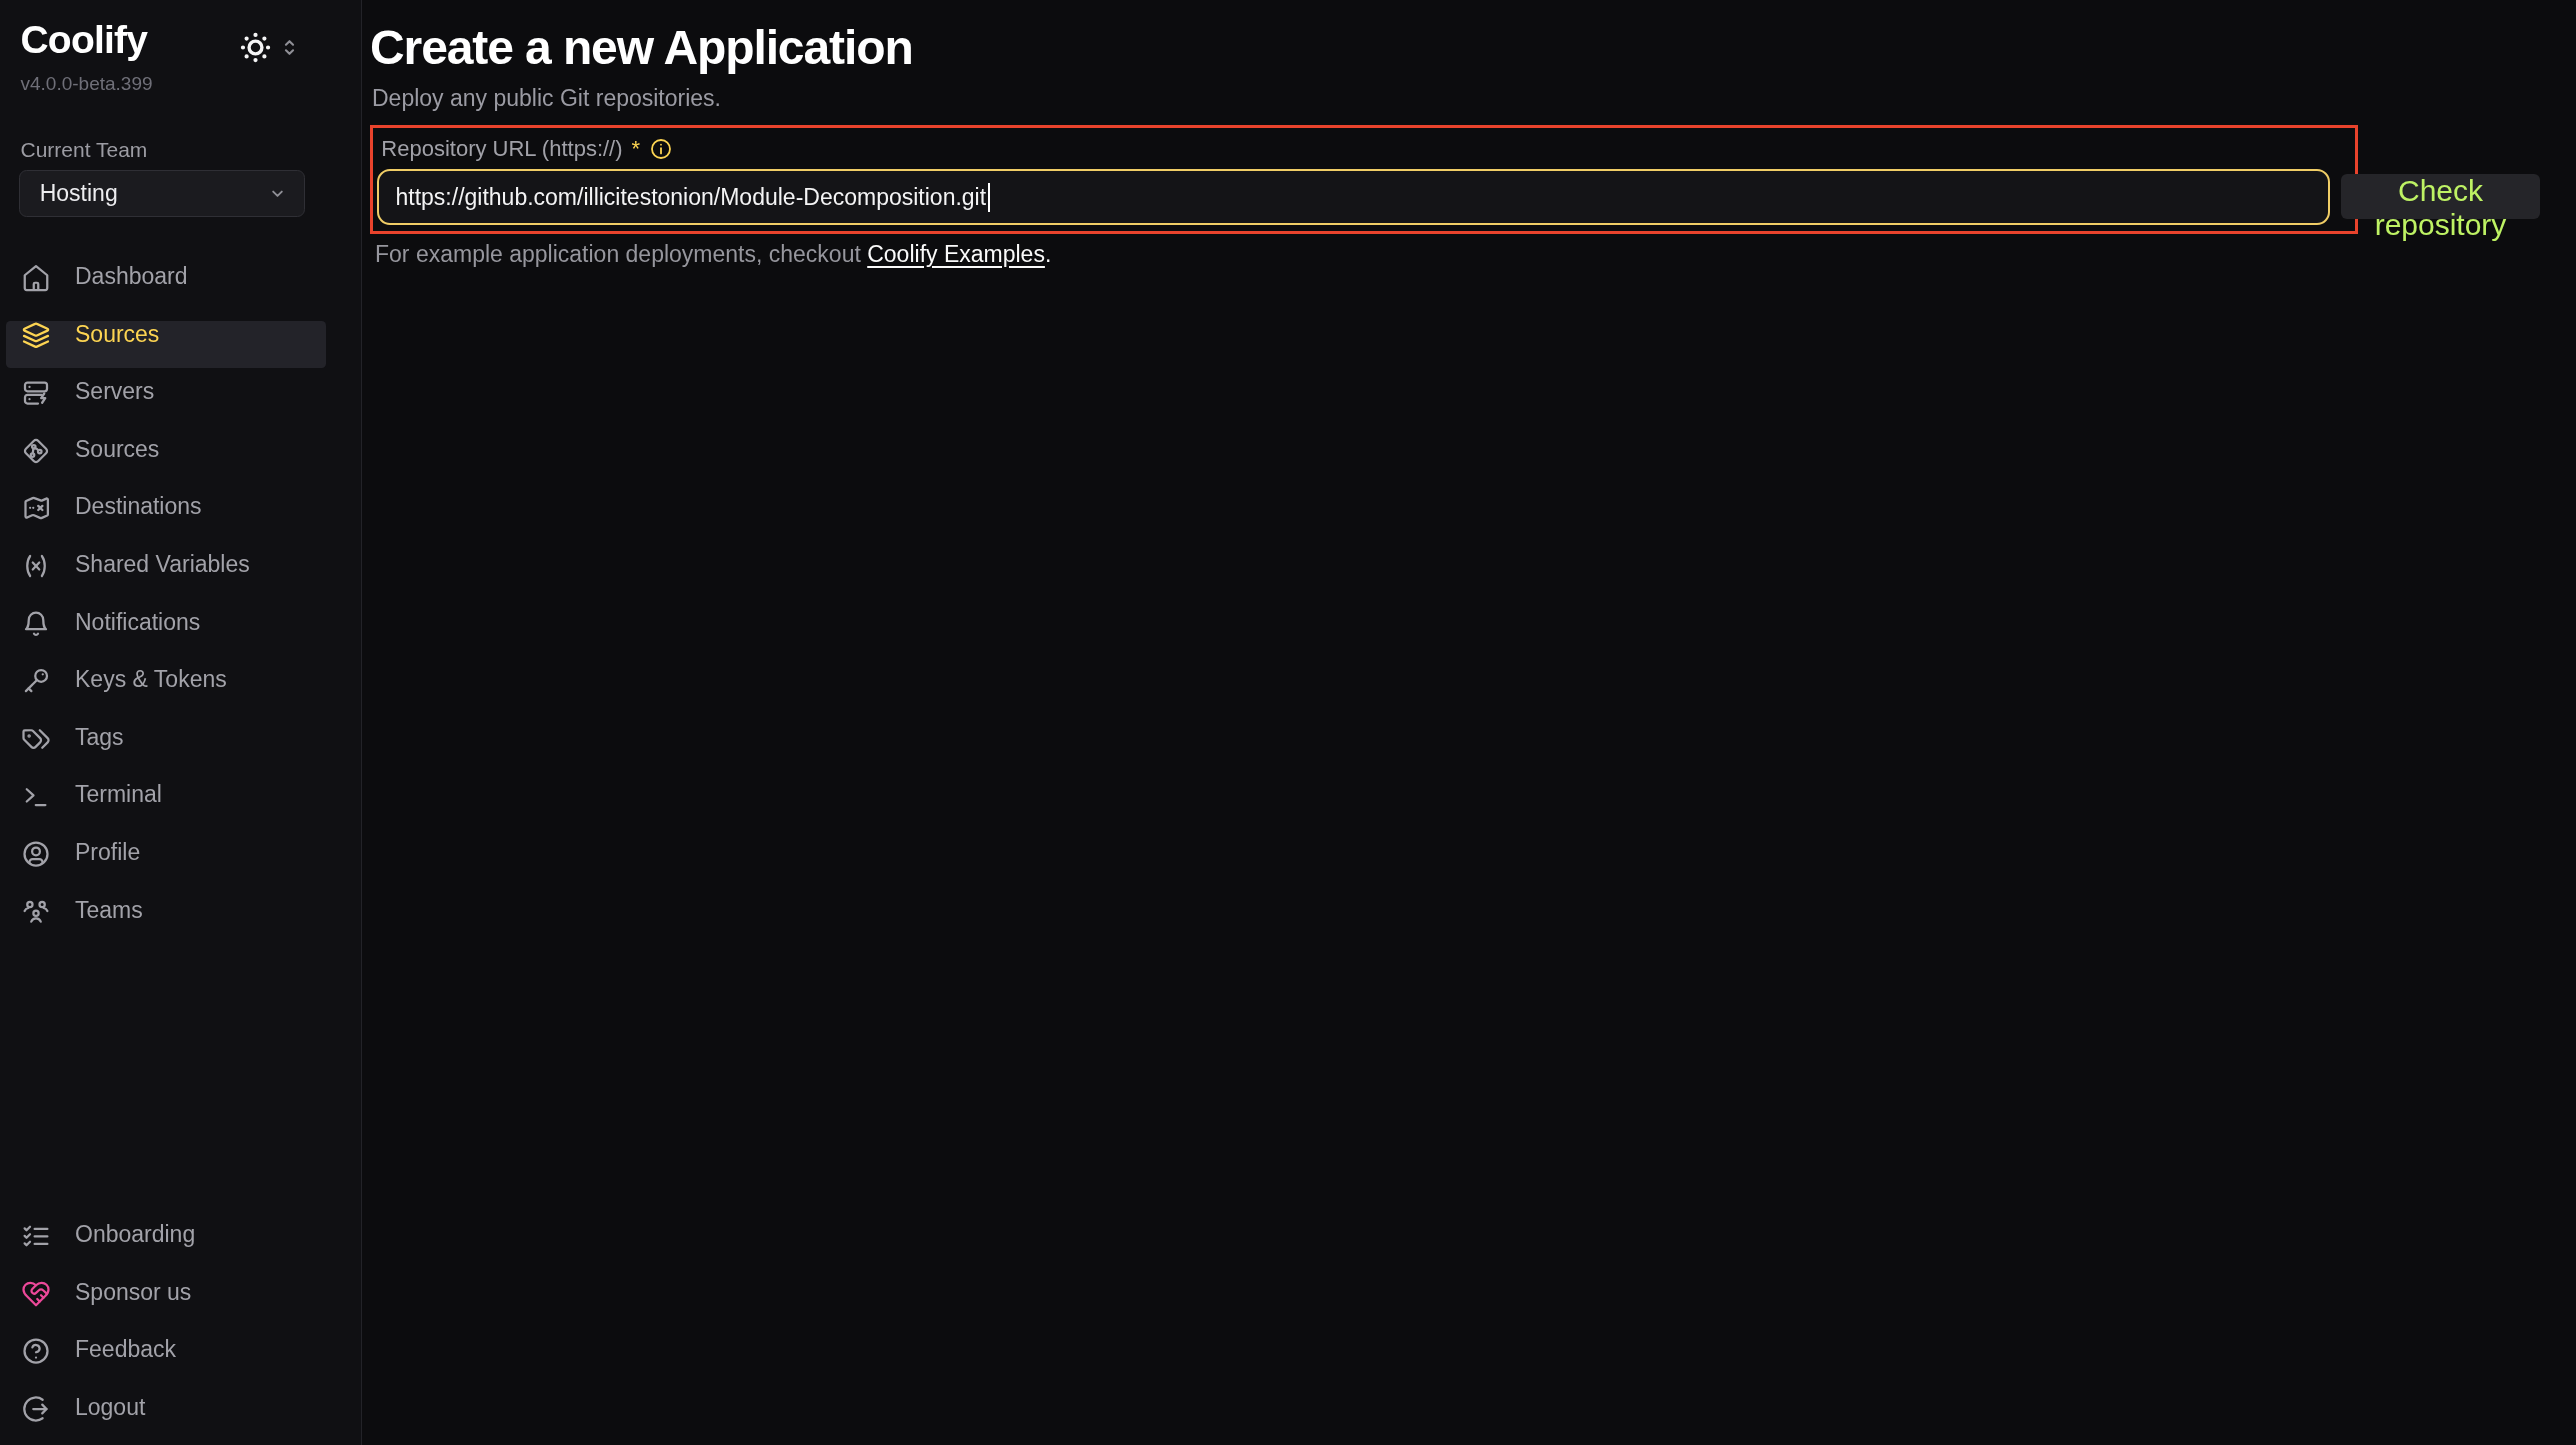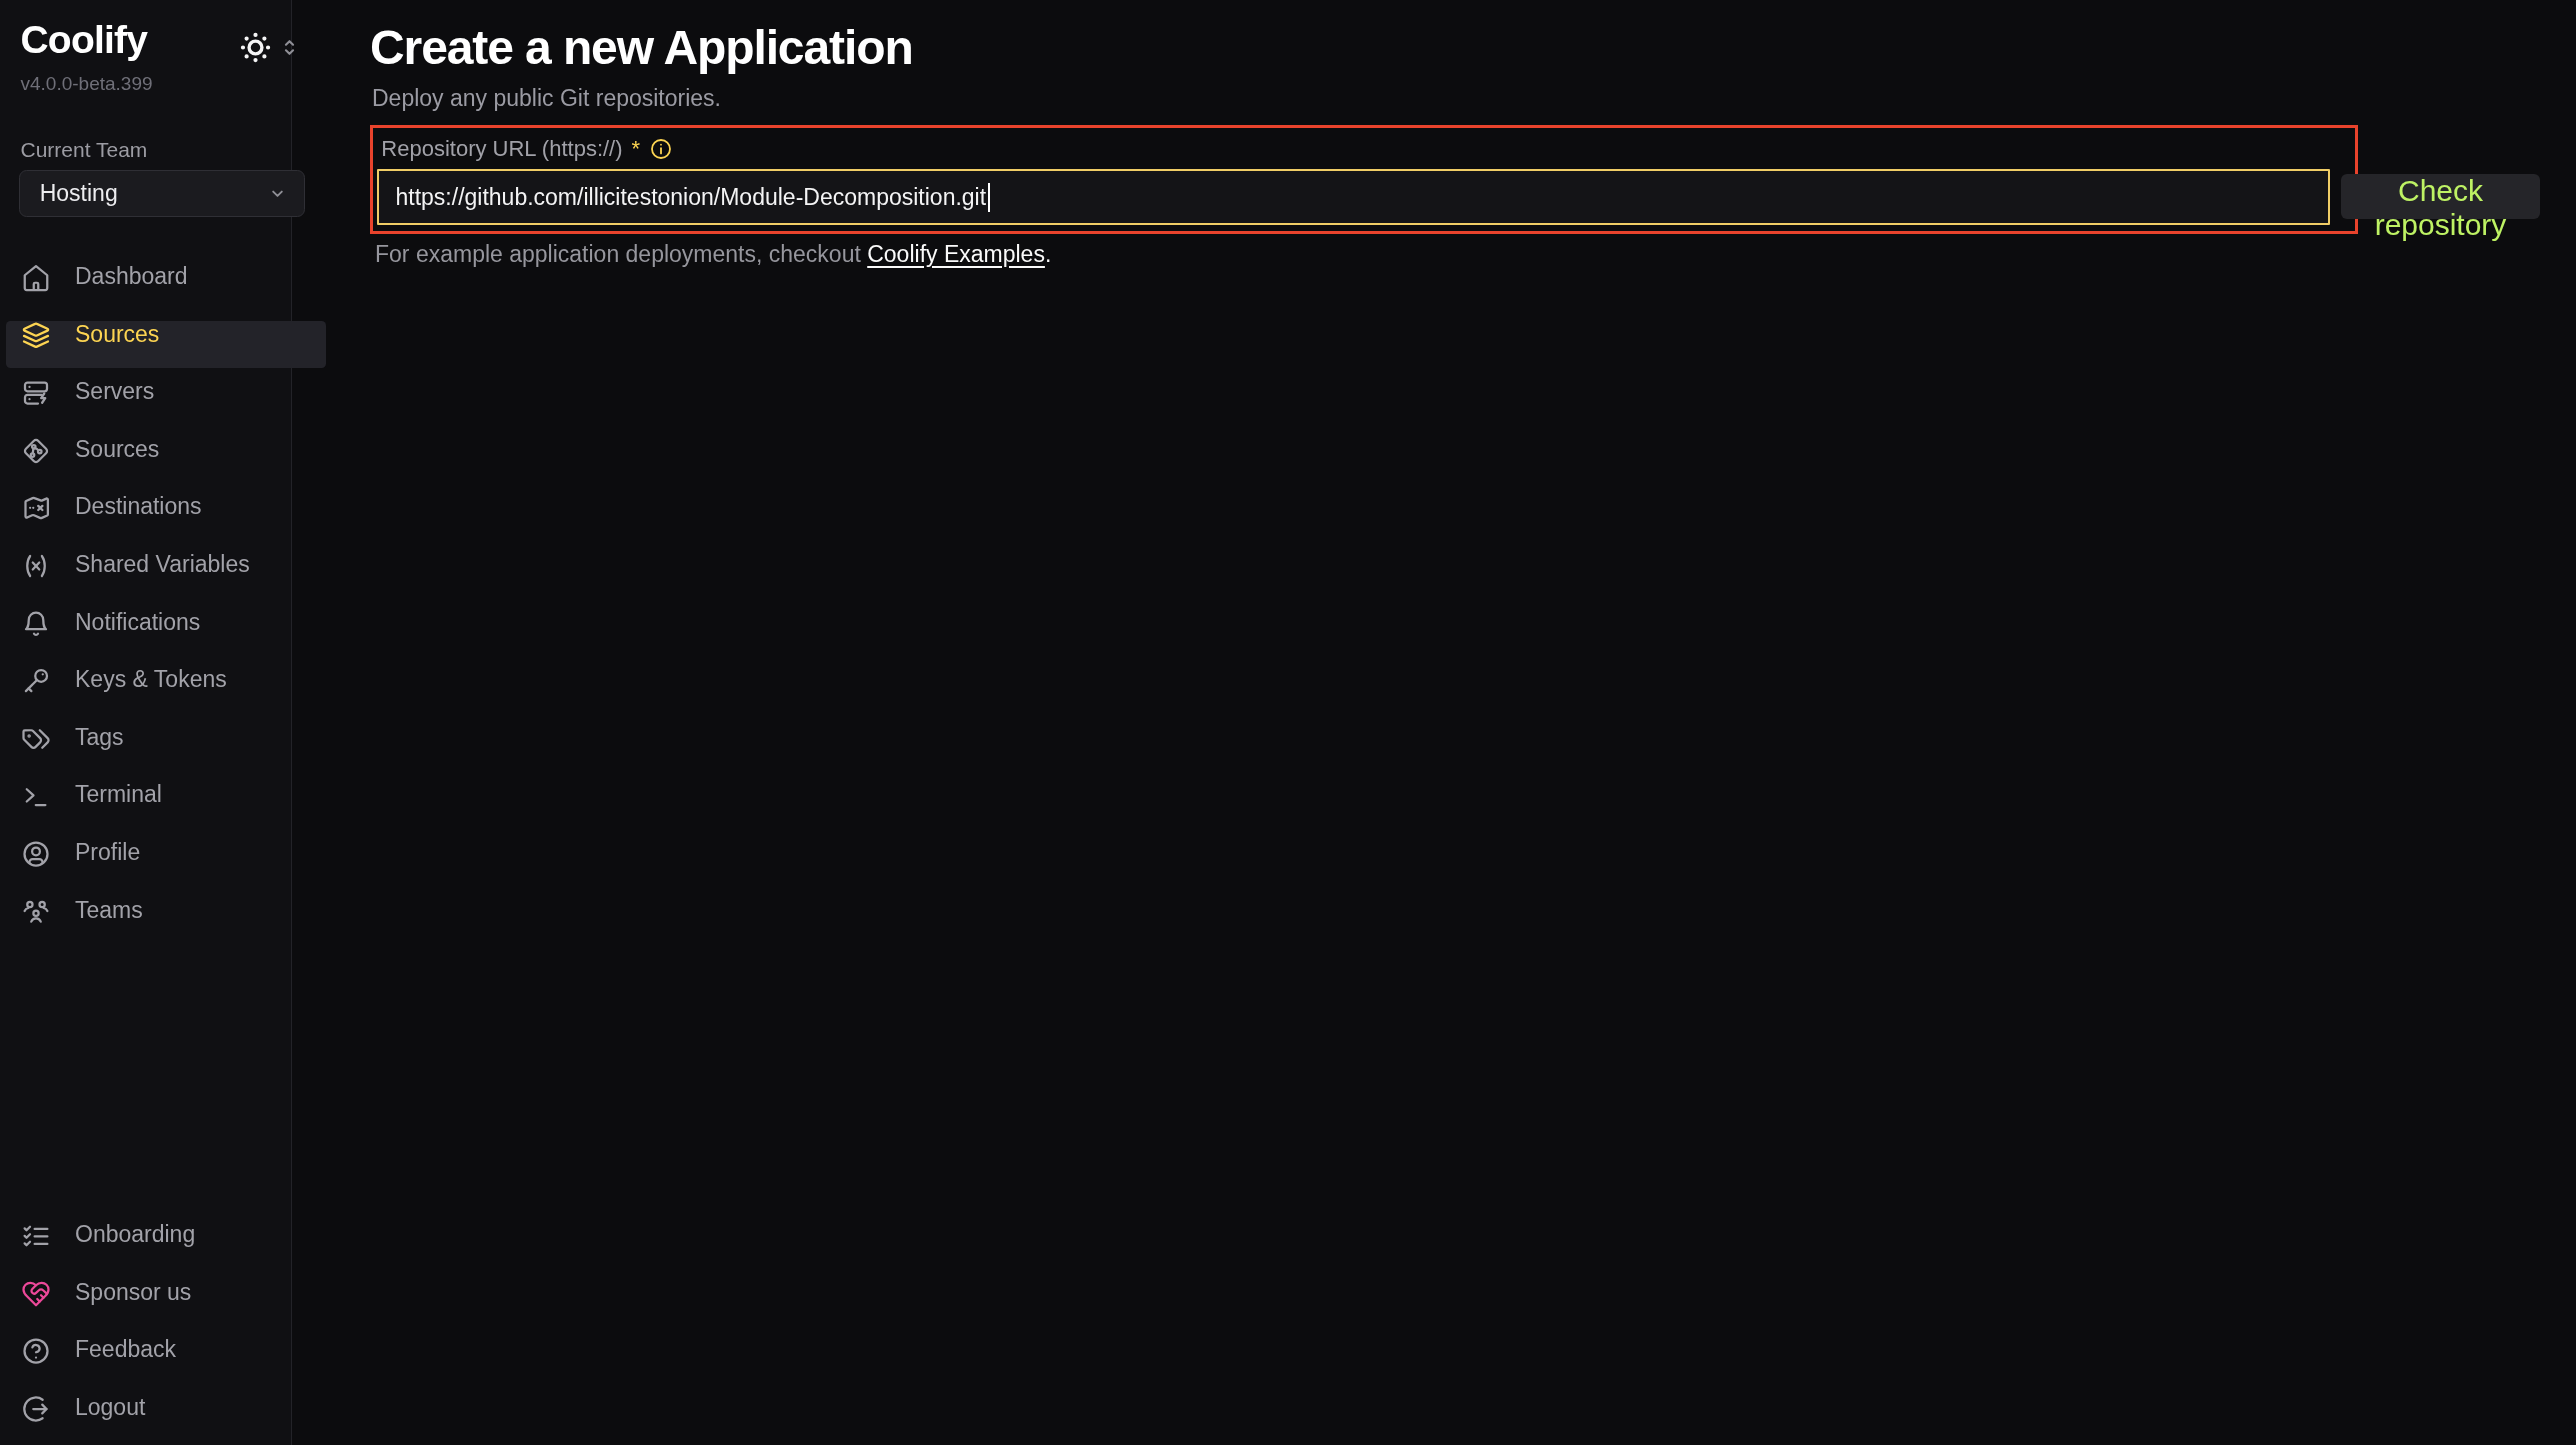--- a/index.html
+++ b/index.html
@@ -1,21 +1,21 @@
 <!DOCTYPE html>
 <html style="font-size:12px"><head>
 <meta charset="utf-8">
 <style>
   * { margin:0; padding:0; box-sizing:border-box; }
   html,body { background:#0c0c0e; }
   body { font-family:"Liberation Sans", sans-serif; -webkit-font-smoothing:antialiased; }
   .screen { position:relative; width:2576px; height:1446px; background:#0c0c0e; overflow:hidden; }
 
   
-  .sidebar { position:absolute; left:0; top:0; width:292px; height:1446px;
+  .sidebar { position:absolute; left:0; top:0; width:362px; height:1446px;
              background:#101013; border-right:1.5px solid #232328; }
   .logo { position:absolute; left:20.5px; top:18px; font-size:39px; font-weight:800;
           letter-spacing:-0.8px; color:#ffffff; cursor:pointer; }
   .hdr-icon { position:absolute; color:#f4f4f5; cursor:pointer; }
   .sun-icon { left:238px; top:30px; width:35px; height:35px; }
   .updown-icon { left:277px; top:35px; width:25px; height:25px; color:#8f8f96; }
   .version { position:absolute; left:20.5px; top:73px; font-size:19px; color:#6f6f78; }
   .team-label { position:absolute; left:20.5px; top:138px; font-size:21px; color:#9c9ca3; }
   .team-select { position:absolute; left:19px; top:170px; width:286px; height:47px;
                  background:#1b1b1f; border:1.5px solid #2f2f35; border-radius:7.6px;
@@ -42,21 +42,21 @@
 
   .red-box { position:absolute; left:34px; top:125px; width:1988px; height:109px;
              border:3px solid #e8432c; }
   .field-label-row { position:absolute; left:8.3px; top:8.3px; display:flex; align-items:center; }
   .field-label { font-size:22px; color:#a1a1a8; }
   .req-star { font-size:22px; color:#fcd452; margin-left:9px; }
   .info-icon { width:24px; height:24px; margin-left:9px; color:#fcd452; cursor:pointer; display:flex; }
   .info-icon svg { width:24px; height:24px; }
 
   .url-input { position:absolute; left:3.8px; top:41px; width:1953px; height:56px;
-               background:#141417; border:2.3px solid #f0cd66; border-radius:1px;
+               background:#141417; border:2.3px solid #f0cd66; border-radius:13px;
                display:flex; align-items:center; padding:0 16.7px; cursor:text; }
   .url-text { font-size:23px; color:#f4f4f5; white-space:nowrap; }
   .caret { display:inline-block; width:2.3px; height:29px; background:#ffffff; margin-left:1.5px; }
 
   .check-btn { position:absolute; left:2005px; top:174px; width:199px; height:45px;
                background:#252529; border:none; border-radius:6px; font-family:inherit;
                font-size:30px; color:#bef264; cursor:pointer; }
 
   .helper { position:absolute; left:39px; top:241px; font-size:23px; color:#96969d; }
   .helper a { color:#fafafa; text-decoration:underline; text-underline-offset:3.8px; cursor:pointer; }

